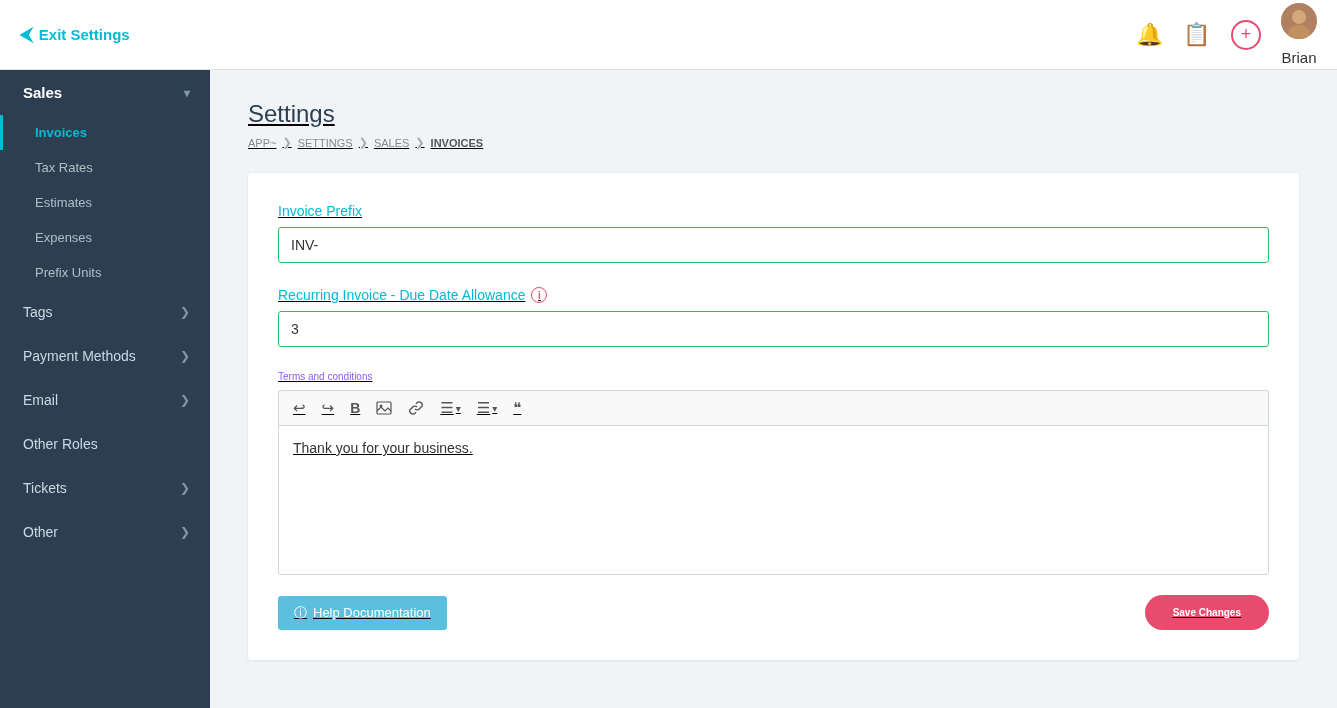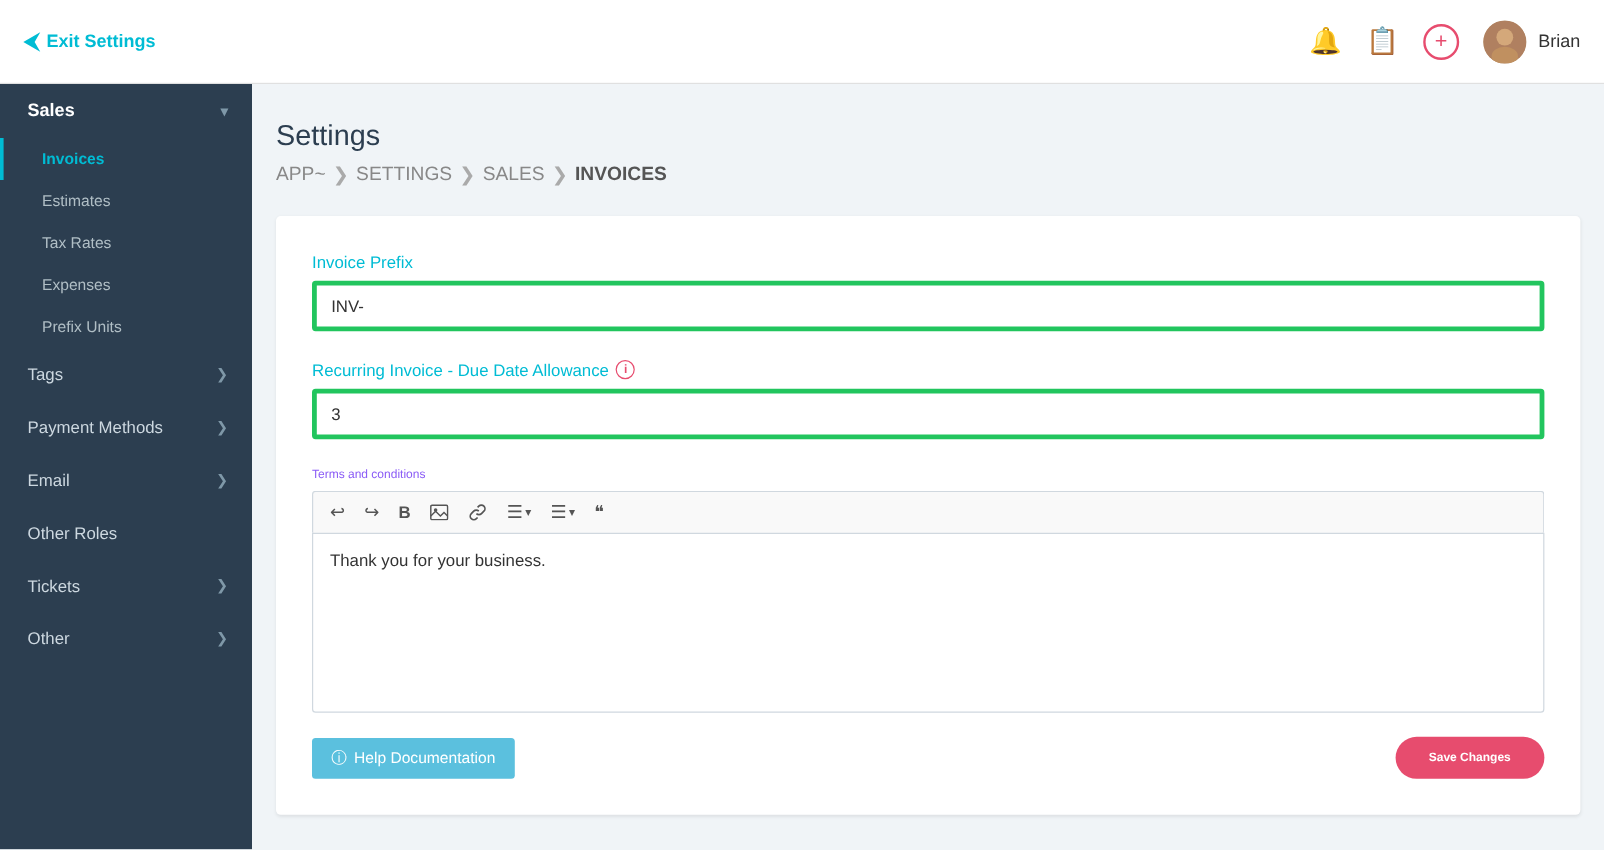--- a/index.html
+++ b/index.html
@@ -53,20 +53,21 @@
       justify-content: center;
       color: #e74c6e;
       font-size: 18px;
       cursor: pointer;
     }
     .user-info {
       display: flex;
       align-items: center;
       gap: 10px;
       cursor: pointer;
+      flex-direction: column;
     }
     .user-avatar {
       width: 36px;
       height: 36px;
       border-radius: 50%;
       background: #c0a080;
       overflow: hidden;
       display: flex;
       align-items: center;
       justify-content: center;
@@ -127,34 +128,35 @@
     }
     .chevron {
       font-size: 12px;
       color: #7f98a8;
     }
 
     
     .main {
       flex: 1;
       overflow-y: auto;
-      padding: 30px 20px;
+      padding: 30px 38px;
       background: #f0f4f7;
+      text-decoration: underline;
     }
     .page-title {
       font-size: 24px;
       font-weight: 300;
       color: #2c3e50;
       margin-bottom: 8px;
     }
     .breadcrumb {
       display: flex;
       align-items: center;
       gap: 6px;
-      font-size: 16px;
+      font-size: 11px;
       color: #888;
       margin-bottom: 24px;
     }
     .breadcrumb .sep { color: #aaa; }
     .breadcrumb .current { color: #555; font-weight: 600; }
 
     
     .card {
       background: #fff;
       border-radius: 4px;
@@ -167,21 +169,21 @@
       margin-bottom: 24px;
     }
     .field-label {
       font-size: 14px;
       color: #00bcd4;
       margin-bottom: 8px;
       display: block;
     }
     .field-input {
       width: 100%;
-      border: 4px solid #22c55e;
+      border: 1px solid #22c55e;
       border-radius: 3px;
       padding: 9px 12px;
       font-size: 14px;
       color: #333;
       outline: none;
     }
 
     .field-label-with-icon {
       display: flex;
       align-items: center;
@@ -312,24 +314,24 @@
 
   <div class="sidebar">
     <div class="sidebar-item parent">
       <span>Sales</span>
       <span class="chevron">▾</span>
     </div>
     <div class="sidebar-sub-item active">
       <span>Invoices</span>
     </div>
     <div class="sidebar-sub-item">
+      <span>Tax Rates</span>
+    </div>
+    <div class="sidebar-sub-item">
       <span>Estimates</span>
-    </div>
-    <div class="sidebar-sub-item">
-      <span>Tax Rates</span>
     </div>
     <div class="sidebar-sub-item">
       <span>Expenses</span>
     </div>
     <div class="sidebar-sub-item">
       <span>Prefix Units</span>
     </div>
 
     <div class="sidebar-item">
       <span>Tags</span>

